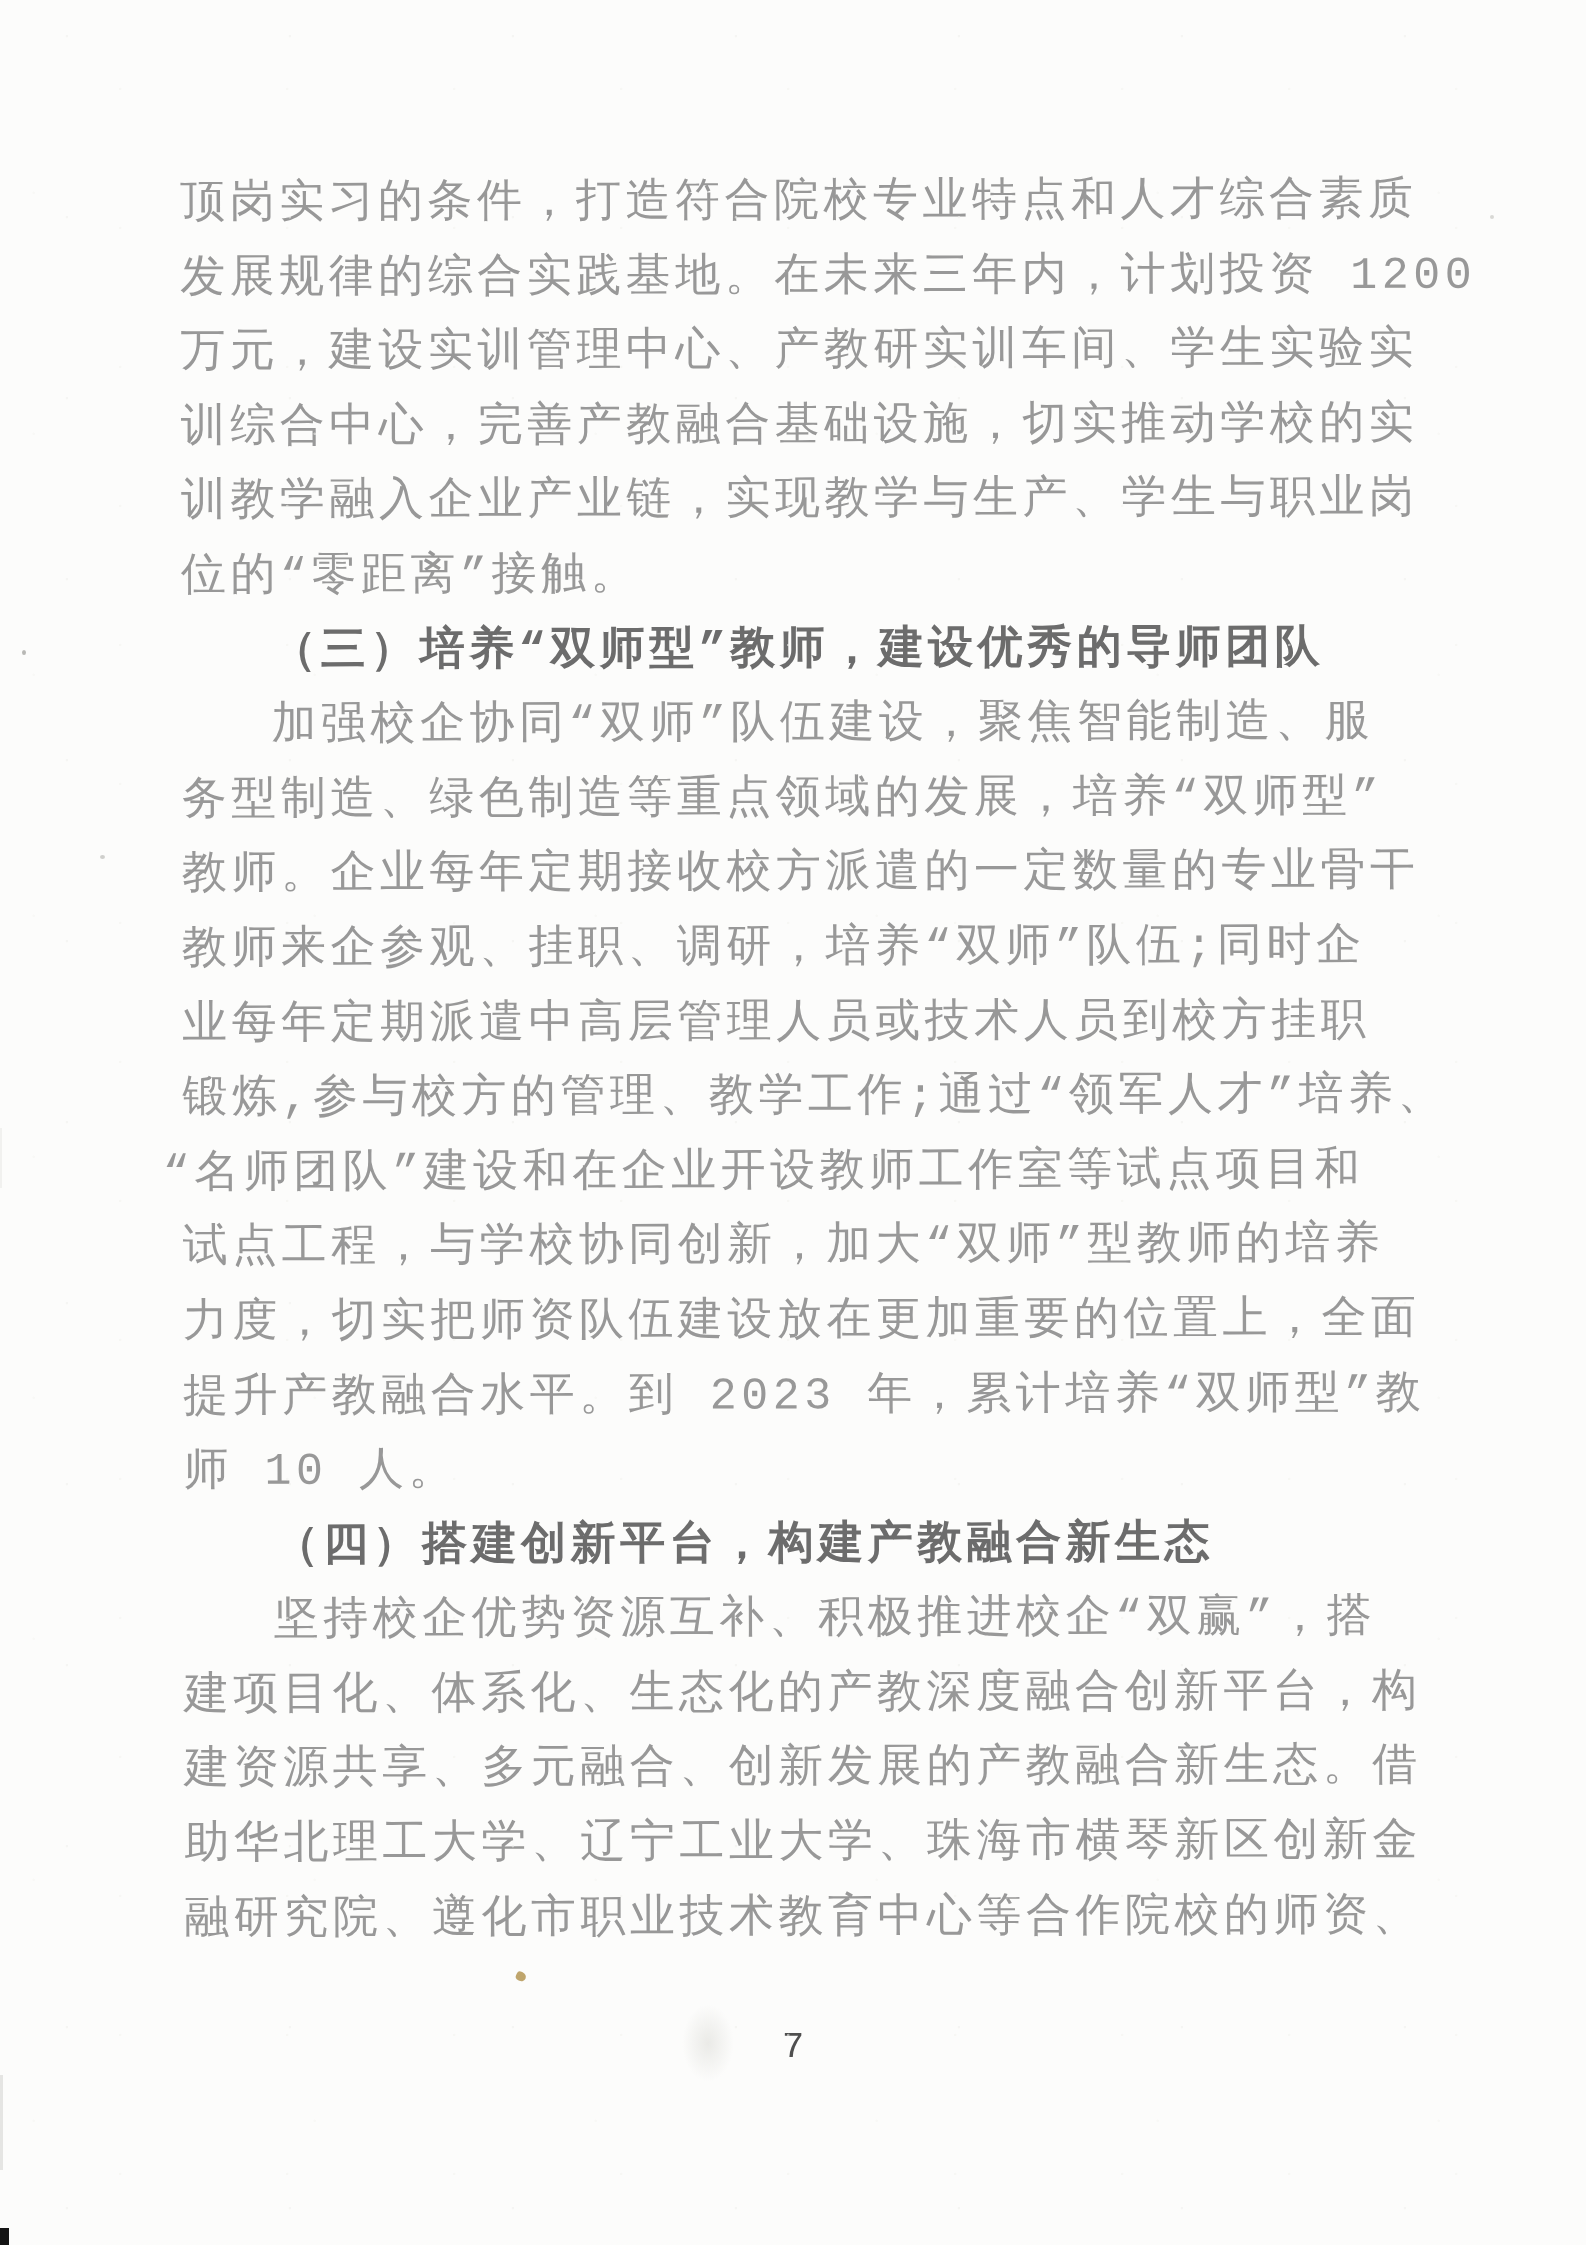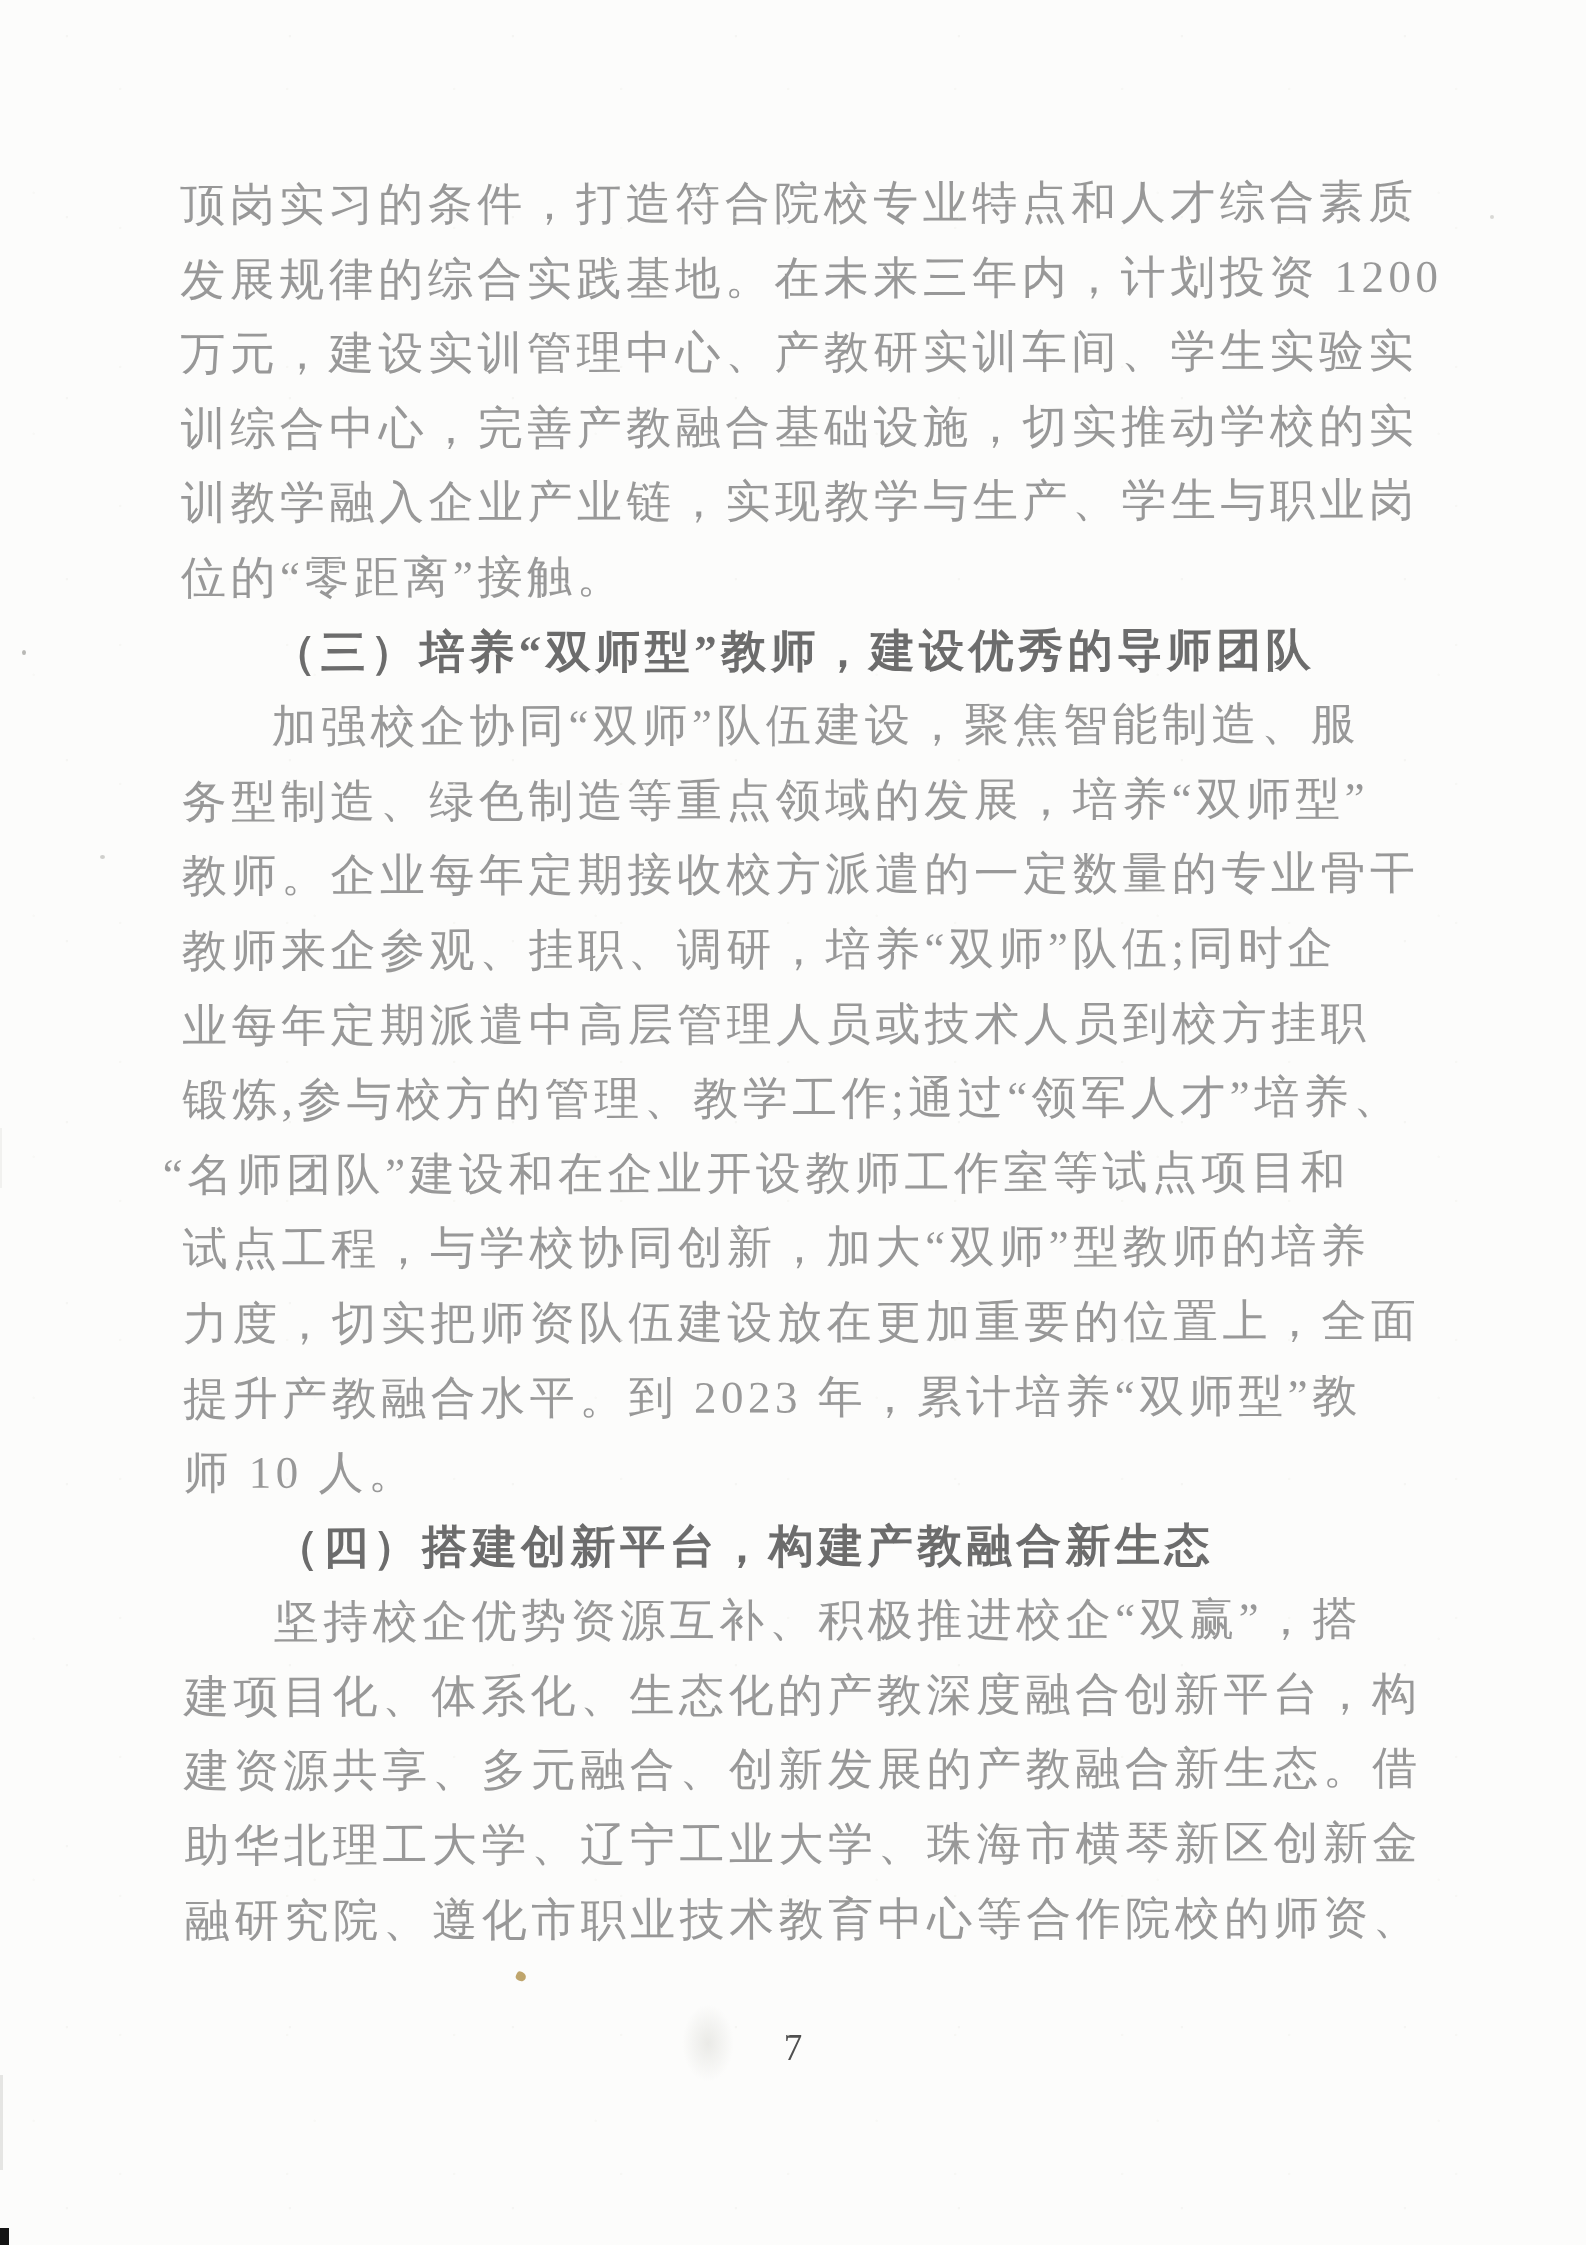--- a/index.html
+++ b/index.html
@@ -6,21 +6,21 @@
     margin: 0;
     padding: 0;
     background: #fcfcfb;
   }
   .page {
     position: relative;
     width: 1586px;
     height: 2245px;
     background: #fcfcfb;
     overflow: hidden;
-    font-family: Liberation Serif, serif;
+    font-family: Liberation Mono, monospace;
   }
   
   .page::after {
     content: "";
     position: absolute;
     inset: 0;
     pointer-events: none;
     background-image:
       radial-gradient(circle at 30% 20%, #f1f1ee 1px, transparent 1.6px),
       radial-gradient(circle at 72% 64%, #f3f3f0 1px, transparent 1.6px),

